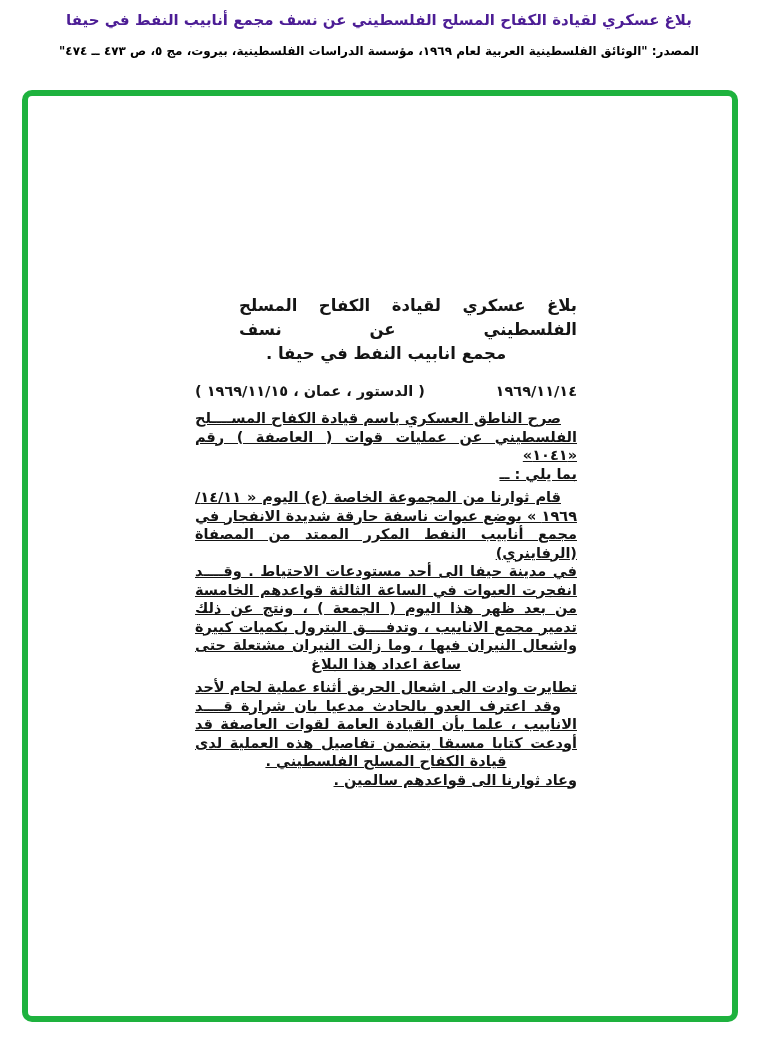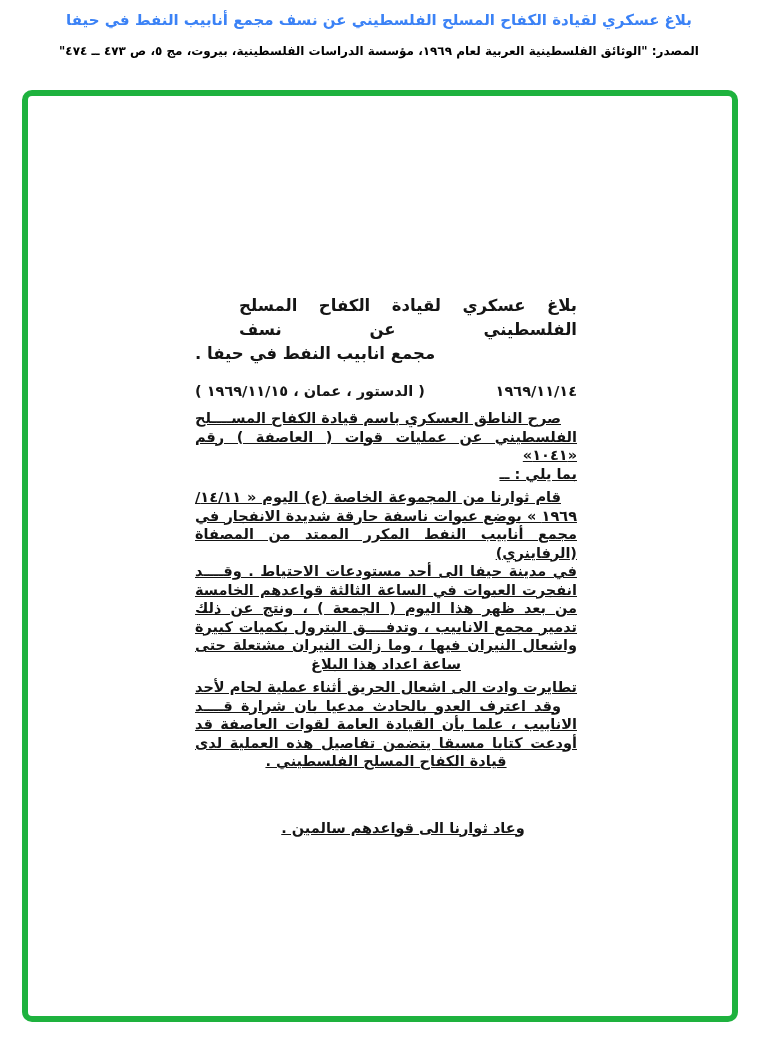--- a/index.html
+++ b/index.html
@@ -3,49 +3,49 @@
 <meta charset="utf-8">
 <style>
   html,body{margin:0;padding:0;}
   body{
     width:758px;height:1062px;position:relative;background:#ffffff;
     font-family:"DejaVu Sans", sans-serif;overflow:hidden;
   }
   
   .page-header{position:absolute;top:8px;left:0;width:758px;text-align:center;direction:rtl;}
   .page-header .h1{
-    font-size:15px;font-weight:bold;color:#3b82f6;line-height:24px;padding:0 40px;
+    font-size:15px;font-weight:bold;color:#4c1d95;line-height:24px;padding:0 40px;
   }
   .page-header .h2{
     font-size:12px;font-weight:bold;color:#000;line-height:20px;margin-top:9px;padding:0 30px;
   }
   
   .doc-frame{
     position:absolute;left:22px;top:90px;width:716px;height:932px;
     box-sizing:border-box;border:6px solid #1eb23e;border-radius:10px;background:#ffffff;
   }
   
   .doc-text{
     position:absolute;left:195px;top:294px;width:382px;direction:rtl;
     color:#151515;font-weight:bold;
   }
   .doc-title{font-size:16.5px;line-height:24px;letter-spacing:.2px;}
   .doc-title.j{text-align:justify;text-align-last:justify;margin-left:44px;}
-  .doc-title.l{text-align:left;}
+  .doc-title.l{text-align:center;}
   .date-row{
     display:flex;justify-content:space-between;align-items:baseline;
     font-size:14.5px;line-height:20px;margin-top:15px;margin-bottom:8px;
   }
   .body-lines{font-size:14.5px;text-decoration:underline;}
   .dl{line-height:18.5px;white-space:nowrap;}
   .dl.j{text-align:justify;text-align-last:justify;white-space:normal;}
   .dl.r{text-align:right;}
   .dl.l{text-align:center;}
   .dl.ind{padding-right:16px;}
-  .dl.ind-l{padding-left:34px;text-align:center;margin-top:48px;}
+  .dl.ind-l{padding-left:34px;text-align:right;}
   .gap{height:5px;}
 </style>
 </head>
 <body>
 
 <div class="page-header">
   <div class="h1">بلاغ عسكري لقيادة الكفاح المسلح الفلسطيني عن نسف مجمع أنابيب النفط في حيفا</div>
   <div class="h2">المصدر: "الوثائق الفلسطينية العربية لعام ١٩٦٩، مؤسسة الدراسات الفلسطينية، بيروت، مج ٥، ص ٤٧٣ ــ ٤٧٤"</div>
 </div>
 

